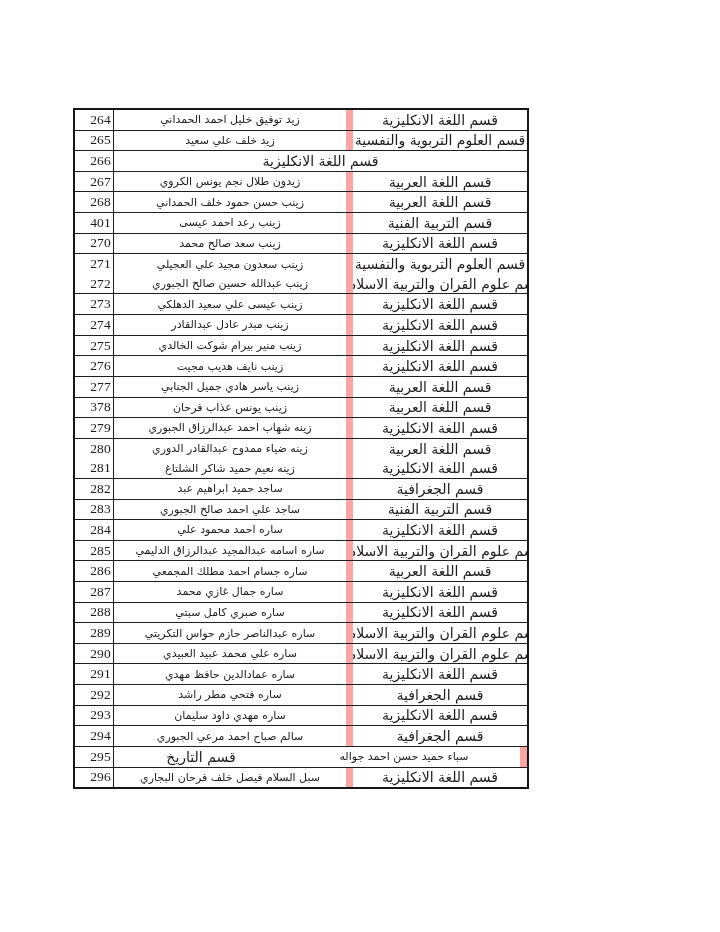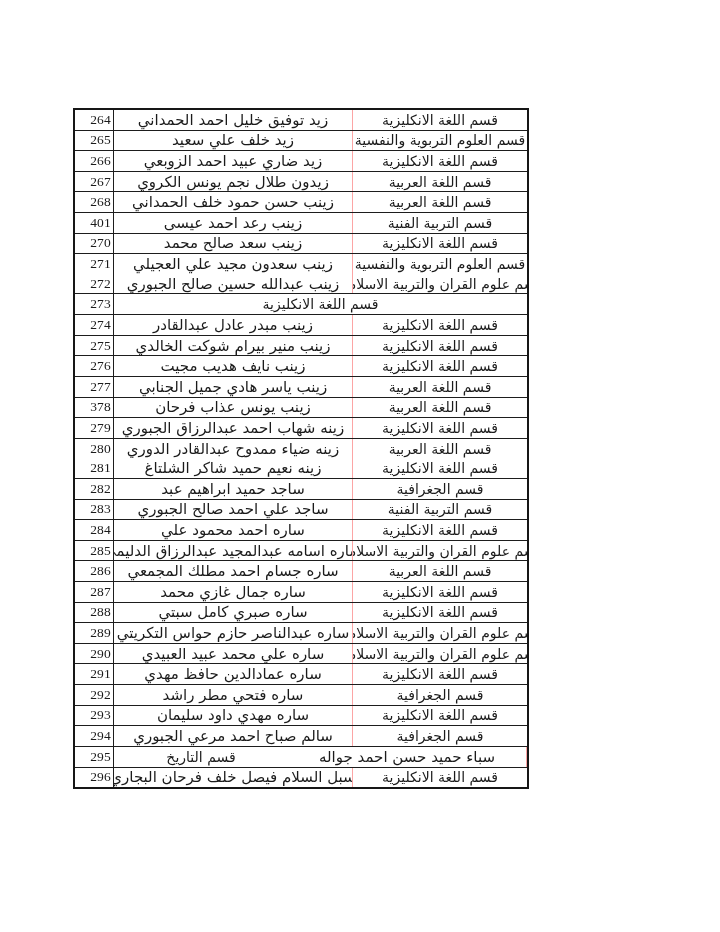--- a/index.html
+++ b/index.html
@@ -58,23 +58,23 @@
     padding-right: 2px;
     border-right: 1px solid #1d1d1d;
     font-family: "Liberation Serif", "DejaVu Serif", serif;
     font-size: 13.5px;
     letter-spacing: 0.2px;
   }
   .cell.name {
     width: 239px;
     flex: 0 0 239px;
     justify-content: center;
-    border-right: 1px solid #fca5a5;
+    border-right: 7px solid #fca5a5;
     direction: rtl;
-    font-size: 15px;
+    font-size: 11px;
     padding: 0 3px;
   }
   .cell.dept {
     flex: 1 1 auto;
     justify-content: center;
     direction: rtl;
     font-size: 14px;
     padding: 0 2px;
   }
 </style>
@@ -88,21 +88,20 @@
         <div class="cell name">زيد توفيق خليل احمد الحمداني</div>
         <div class="cell dept">قسم اللغة الانكليزية</div>
       </div>
       <div class="row">
         <div class="cell no">265</div>
         <div class="cell name">زيد خلف علي سعيد</div>
         <div class="cell dept">قسم العلوم التربوية والنفسية</div>
       </div>
       <div class="row">
         <div class="cell no">266</div>
-        <div class="cell name">زيد ضاري عبيد احمد الزوبعي</div>
         <div class="cell dept">قسم اللغة الانكليزية</div>
       </div>
       <div class="row">
         <div class="cell no">267</div>
         <div class="cell name">زيدون طلال نجم يونس الكروي</div>
         <div class="cell dept">قسم اللغة العربية</div>
       </div>
       <div class="row">
         <div class="cell no">268</div>
         <div class="cell name">زينب حسن حمود خلف الحمداني</div>
@@ -123,20 +122,21 @@
         <div class="cell name">زينب سعدون مجيد علي العجيلي</div>
         <div class="cell dept">قسم العلوم التربوية والنفسية</div>
       </div>
       <div class="row merged-top">
         <div class="cell no">272</div>
         <div class="cell name">زينب عبدالله حسين صالح الجبوري</div>
         <div class="cell dept">قسم علوم القران والتربية الاسلامية</div>
       </div>
       <div class="row">
         <div class="cell no">273</div>
+        <div class="cell name">زينب عيسى علي سعيد الدهلكي</div>
         <div class="cell dept">قسم اللغة الانكليزية</div>
       </div>
       <div class="row">
         <div class="cell no">274</div>
         <div class="cell name">زينب مبدر عادل عبدالقادر</div>
         <div class="cell dept">قسم اللغة الانكليزية</div>
       </div>
       <div class="row">
         <div class="cell no">275</div>
         <div class="cell name">زينب منير بيرام شوكت الخالدي</div>

